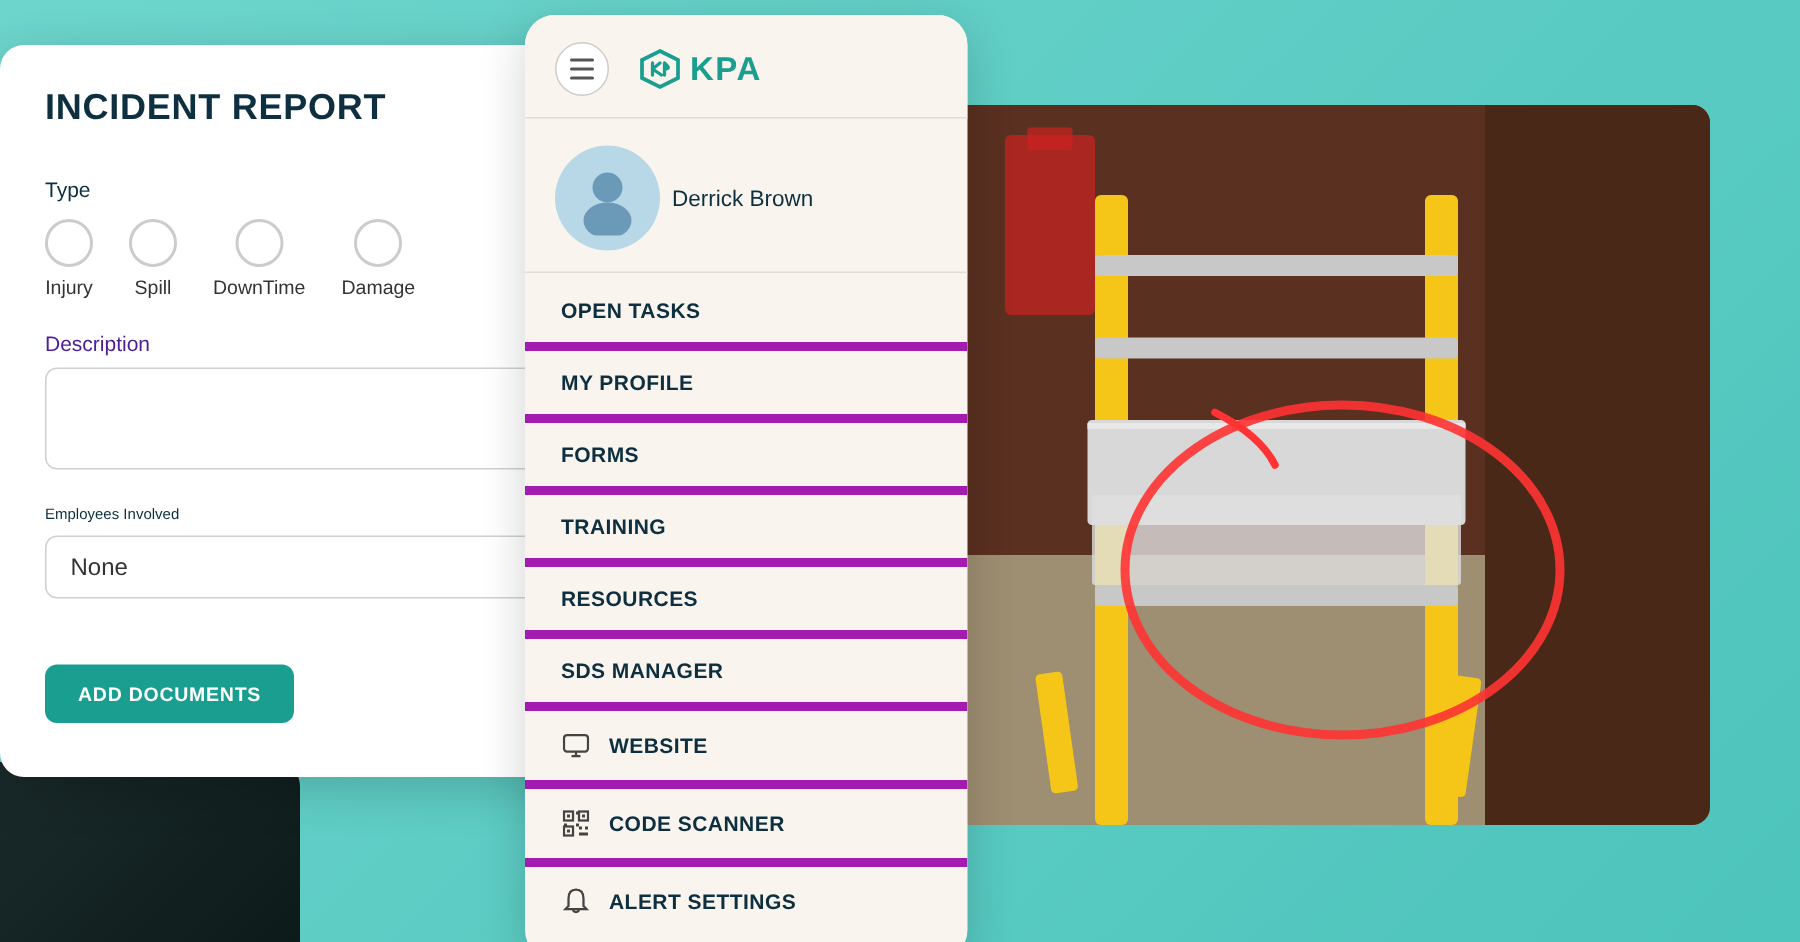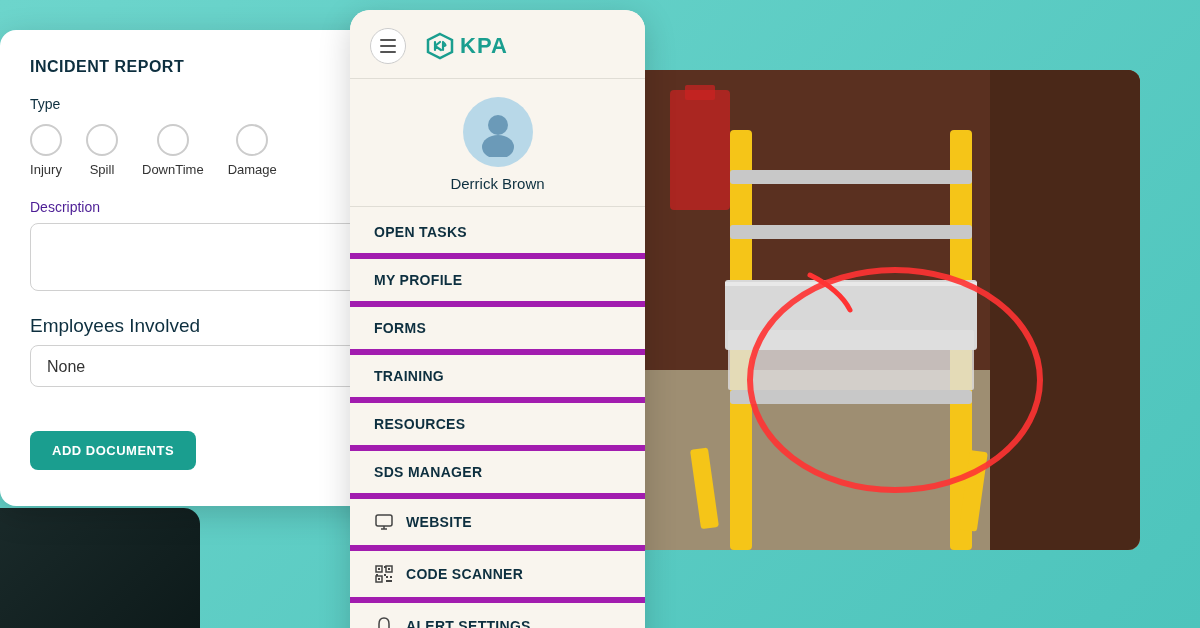--- a/index.html
+++ b/index.html
@@ -44,25 +44,25 @@
       top: 30px;
       width: 415px;
       background: #fff;
       border-radius: 16px;
       padding: 28px 30px 36px 30px;
       box-shadow: 0 8px 32px rgba(0,0,0,0.18);
       z-index: 10;
     }
 
     .incident-title {
-      font-size: 16px;
+      font-size: 24px;
       font-weight: 800;
       color: #0d2f3f;
       letter-spacing: 0.5px;
-      margin-bottom: 20px;
+      margin-bottom: 32px;
     }
 
     .field-label {
       font-size: 14px;
       color: #0d2f3f;
       margin-bottom: 12px;
     }
 
     .type-options {
       display: flex;
@@ -104,21 +104,21 @@
       border-radius: 8px;
       resize: none;
       padding: 8px;
       font-size: 14px;
       color: #333;
       outline: none;
       margin-bottom: 20px;
     }
 
     .employees-label {
-      font-size: 19px;
+      font-size: 10px;
       color: #0d2f3f;
       margin-bottom: 8px;
     }
 
     .employees-select {
       width: 100%;
       height: 42px;
       border: 1.5px solid #d0d0d0;
       border-radius: 8px;
       padding: 0 16px;
@@ -216,21 +216,21 @@
     .kpa-text {
       font-size: 22px;
       font-weight: 700;
       color: #1a9e8f;
       letter-spacing: 1px;
     }
 
     .profile-section {
       padding: 18px 20px 14px 20px;
       display: flex;
-      flex-direction: column;
+      flex-direction: row;
       align-items: center;
       gap: 8px;
       border-bottom: 1px solid #e0ddd5;
     }
 
     .avatar-circle {
       width: 70px;
       height: 70px;
       border-radius: 50%;
       background: #b8d8e8;

